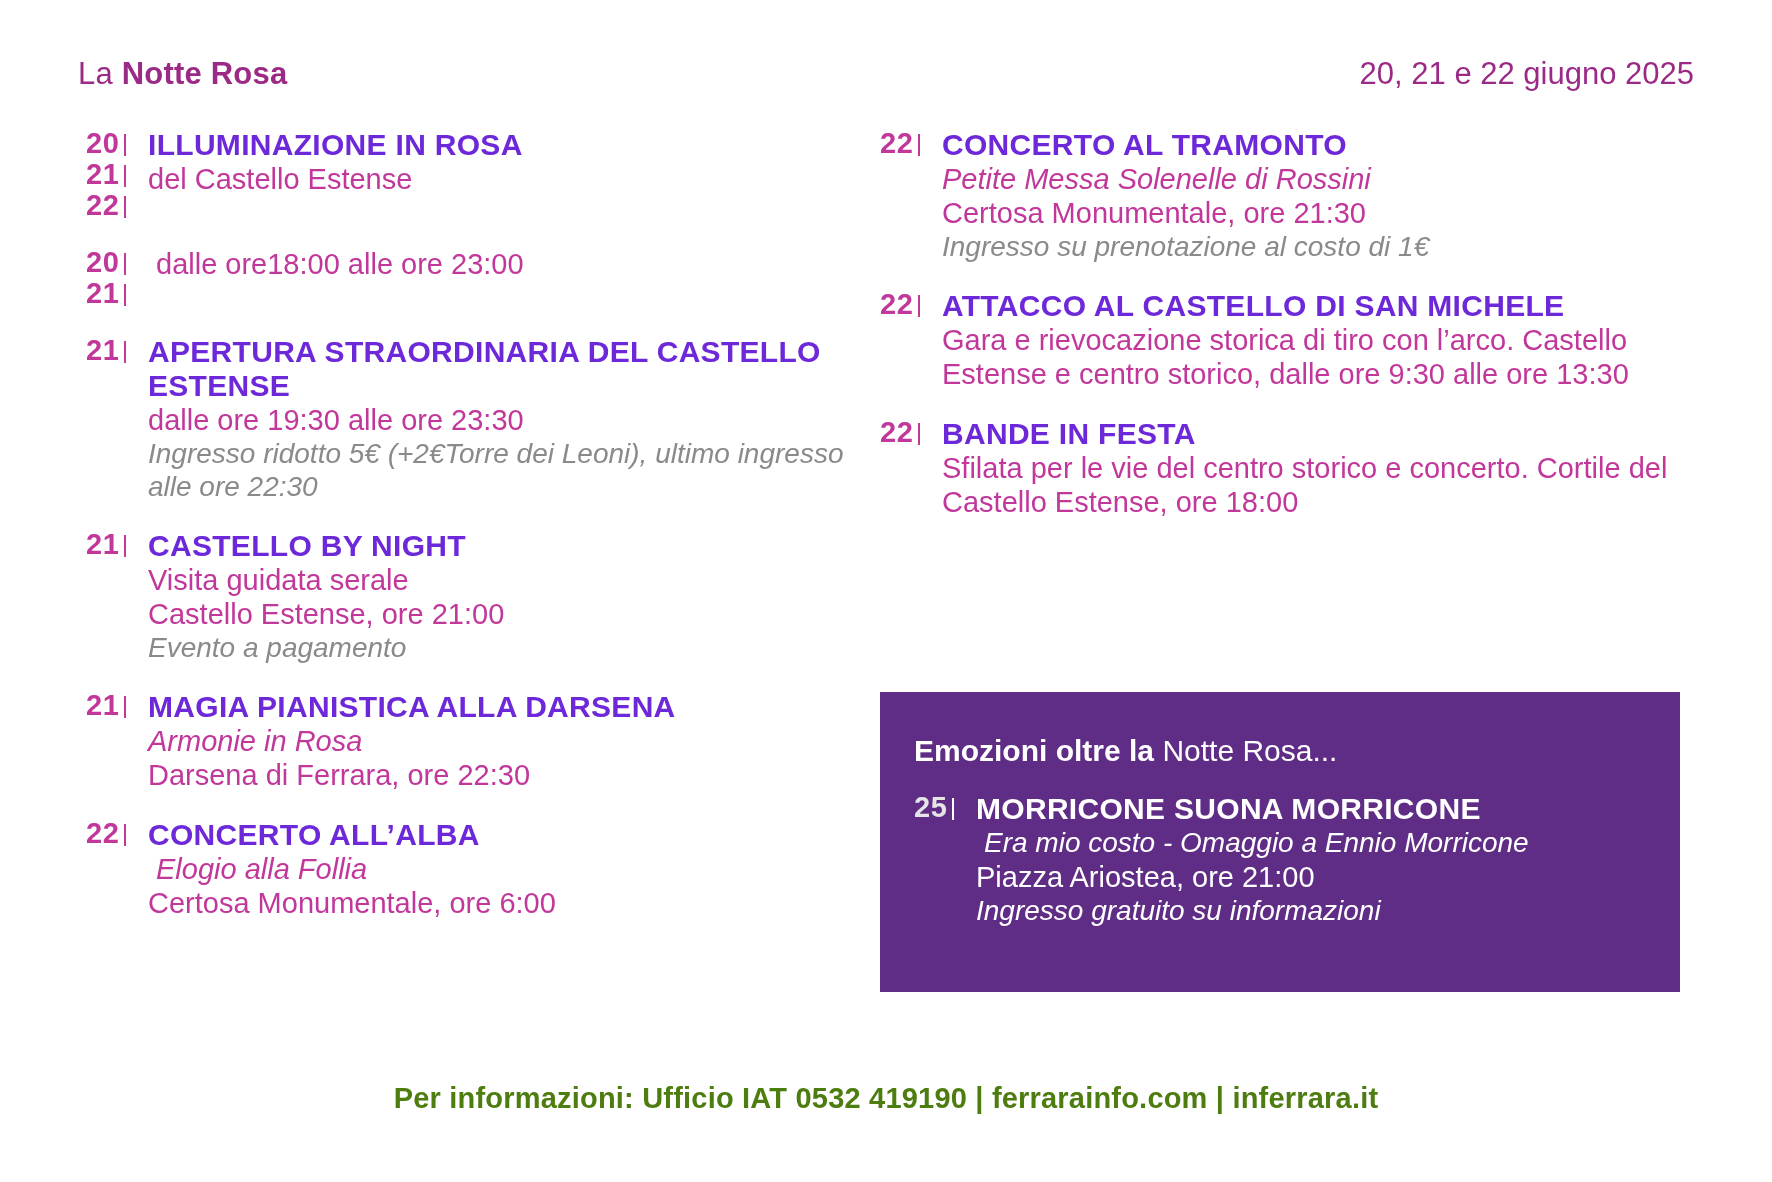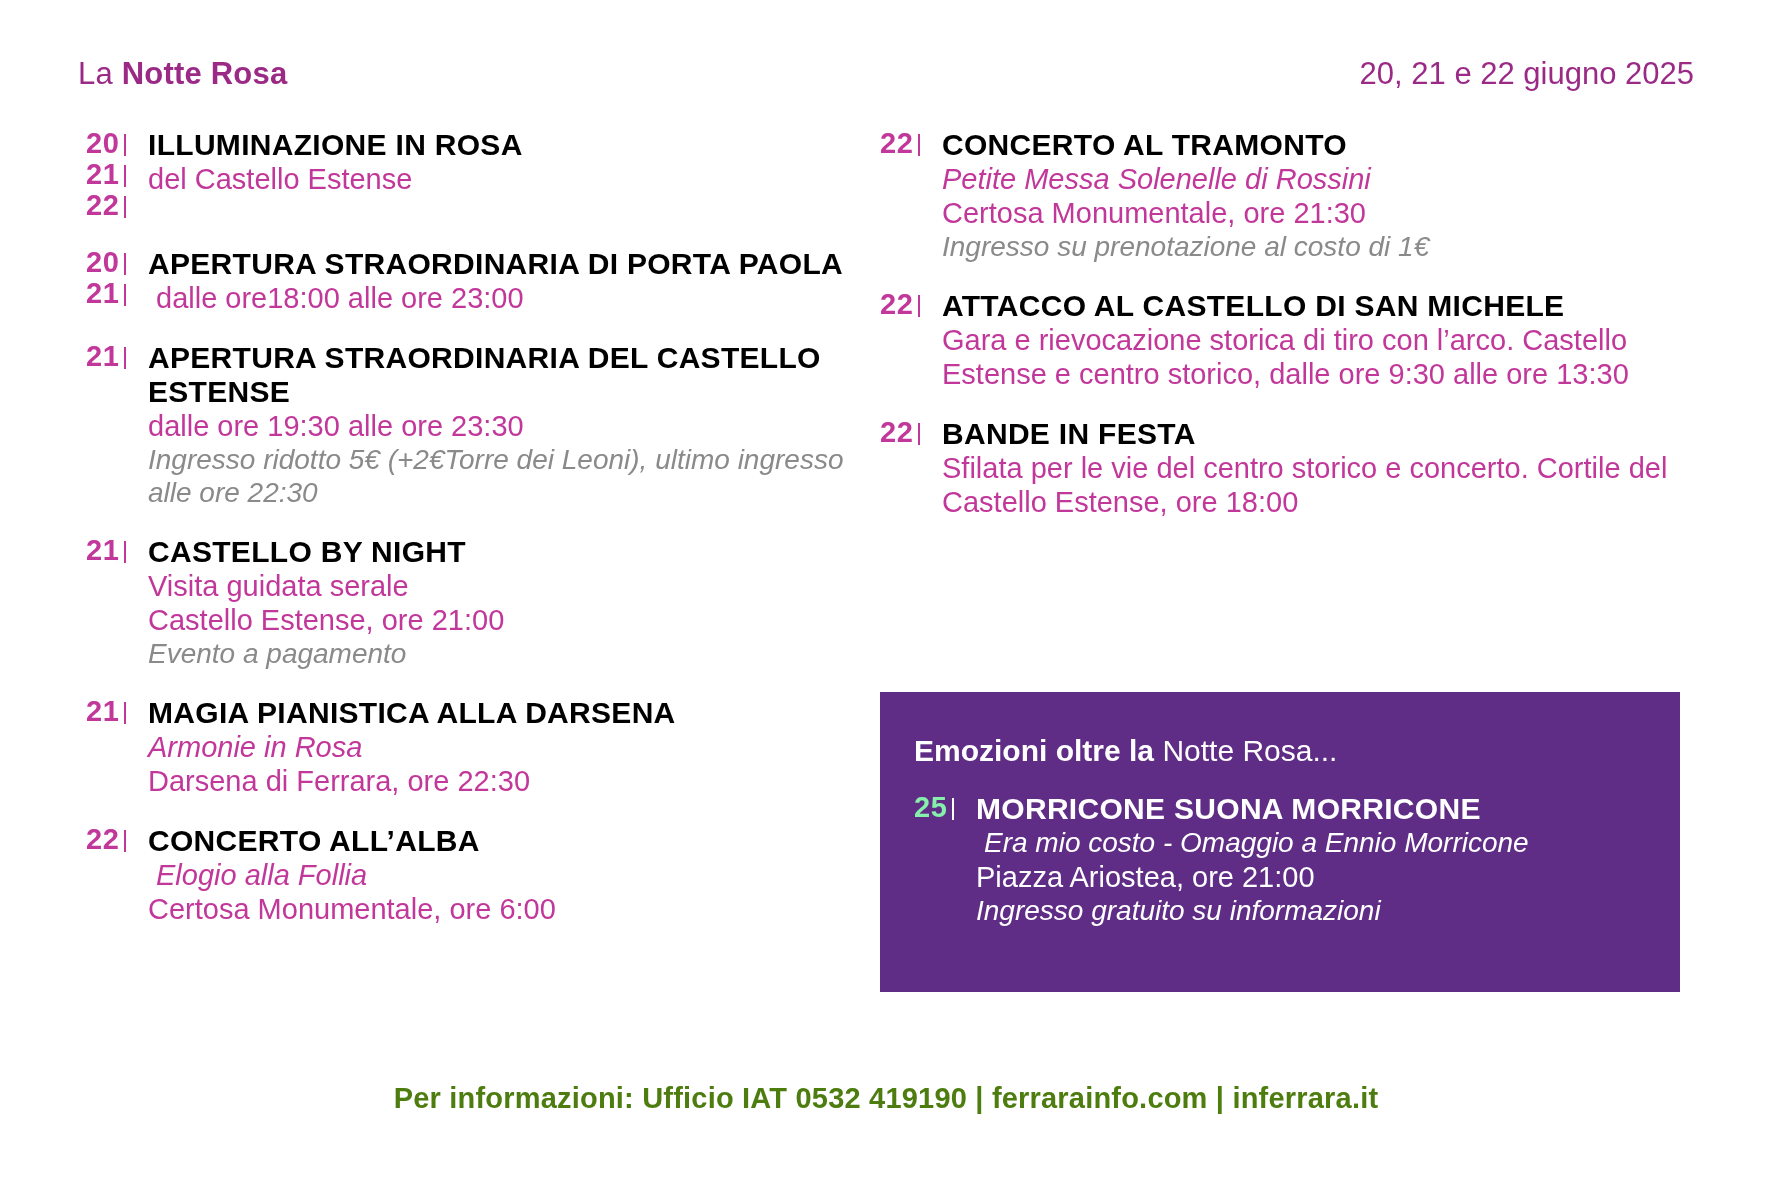--- a/index.html
+++ b/index.html
@@ -82,21 +82,21 @@
     background: #c1379a;
     vertical-align: -3px;
     margin-left: 5px;
   }
 
   .body { flex: 1 1 auto; }
 
   .title {
     font-size: 30px;
     font-weight: 700;
-    color: #000000;
+    color: #6d28d9;
     line-height: 34px;
     letter-spacing: 0.3px;
     text-transform: uppercase;
     font-stretch: condensed;
   }
   .subtitle-ital {
     font-size: 29px;
     font-style: italic;
     font-weight: 400;
     color: #c1379a;
@@ -134,21 +134,21 @@
   .promo-kicker {
     font-size: 30px;
     line-height: 34px;
     color: #ffffff;
     margin-bottom: 24px;
   }
   .promo-kicker .bold { font-weight: 700; }
   .promo-kicker .light { font-weight: 400; }
 
   .promo .event { margin-bottom: 0; }
-  .promo .day { color: #86efac; }
+  .promo .day { color: #e5e5e5; }
   .promo .day .bar { background: #ffffff; }
   .promo .title { color: #ffffff; }
   .promo .subtitle-ital { color: #ffffff; font-size: 28px; }
   .promo .detail { color: #ffffff; }
   .promo .note { color: #ffffff; font-size: 28px; }
 
   
   .footer {
     position: absolute;
     left: 0;
@@ -186,21 +186,20 @@
         <div class="detail">del Castello Estense</div>
       </div>
     </div>
 
     <div class="event">
       <div class="daycol">
         <div class="day"><span>20</span><span class="bar"></span></div>
         <div class="day"><span>21</span><span class="bar"></span></div>
       </div>
       <div class="body">
-        <div class="title">APERTURA STRAORDINARIA DI PORTA PAOLA</div>
         <div class="detail indent">dalle ore18:00 alle ore 23:00</div>
       </div>
     </div>
 
     <div class="event">
       <div class="daycol">
         <div class="day"><span>21</span><span class="bar"></span></div>
       </div>
       <div class="body">
         <div class="title">APERTURA STRAORDINARIA DEL CASTELLO ESTENSE</div>

